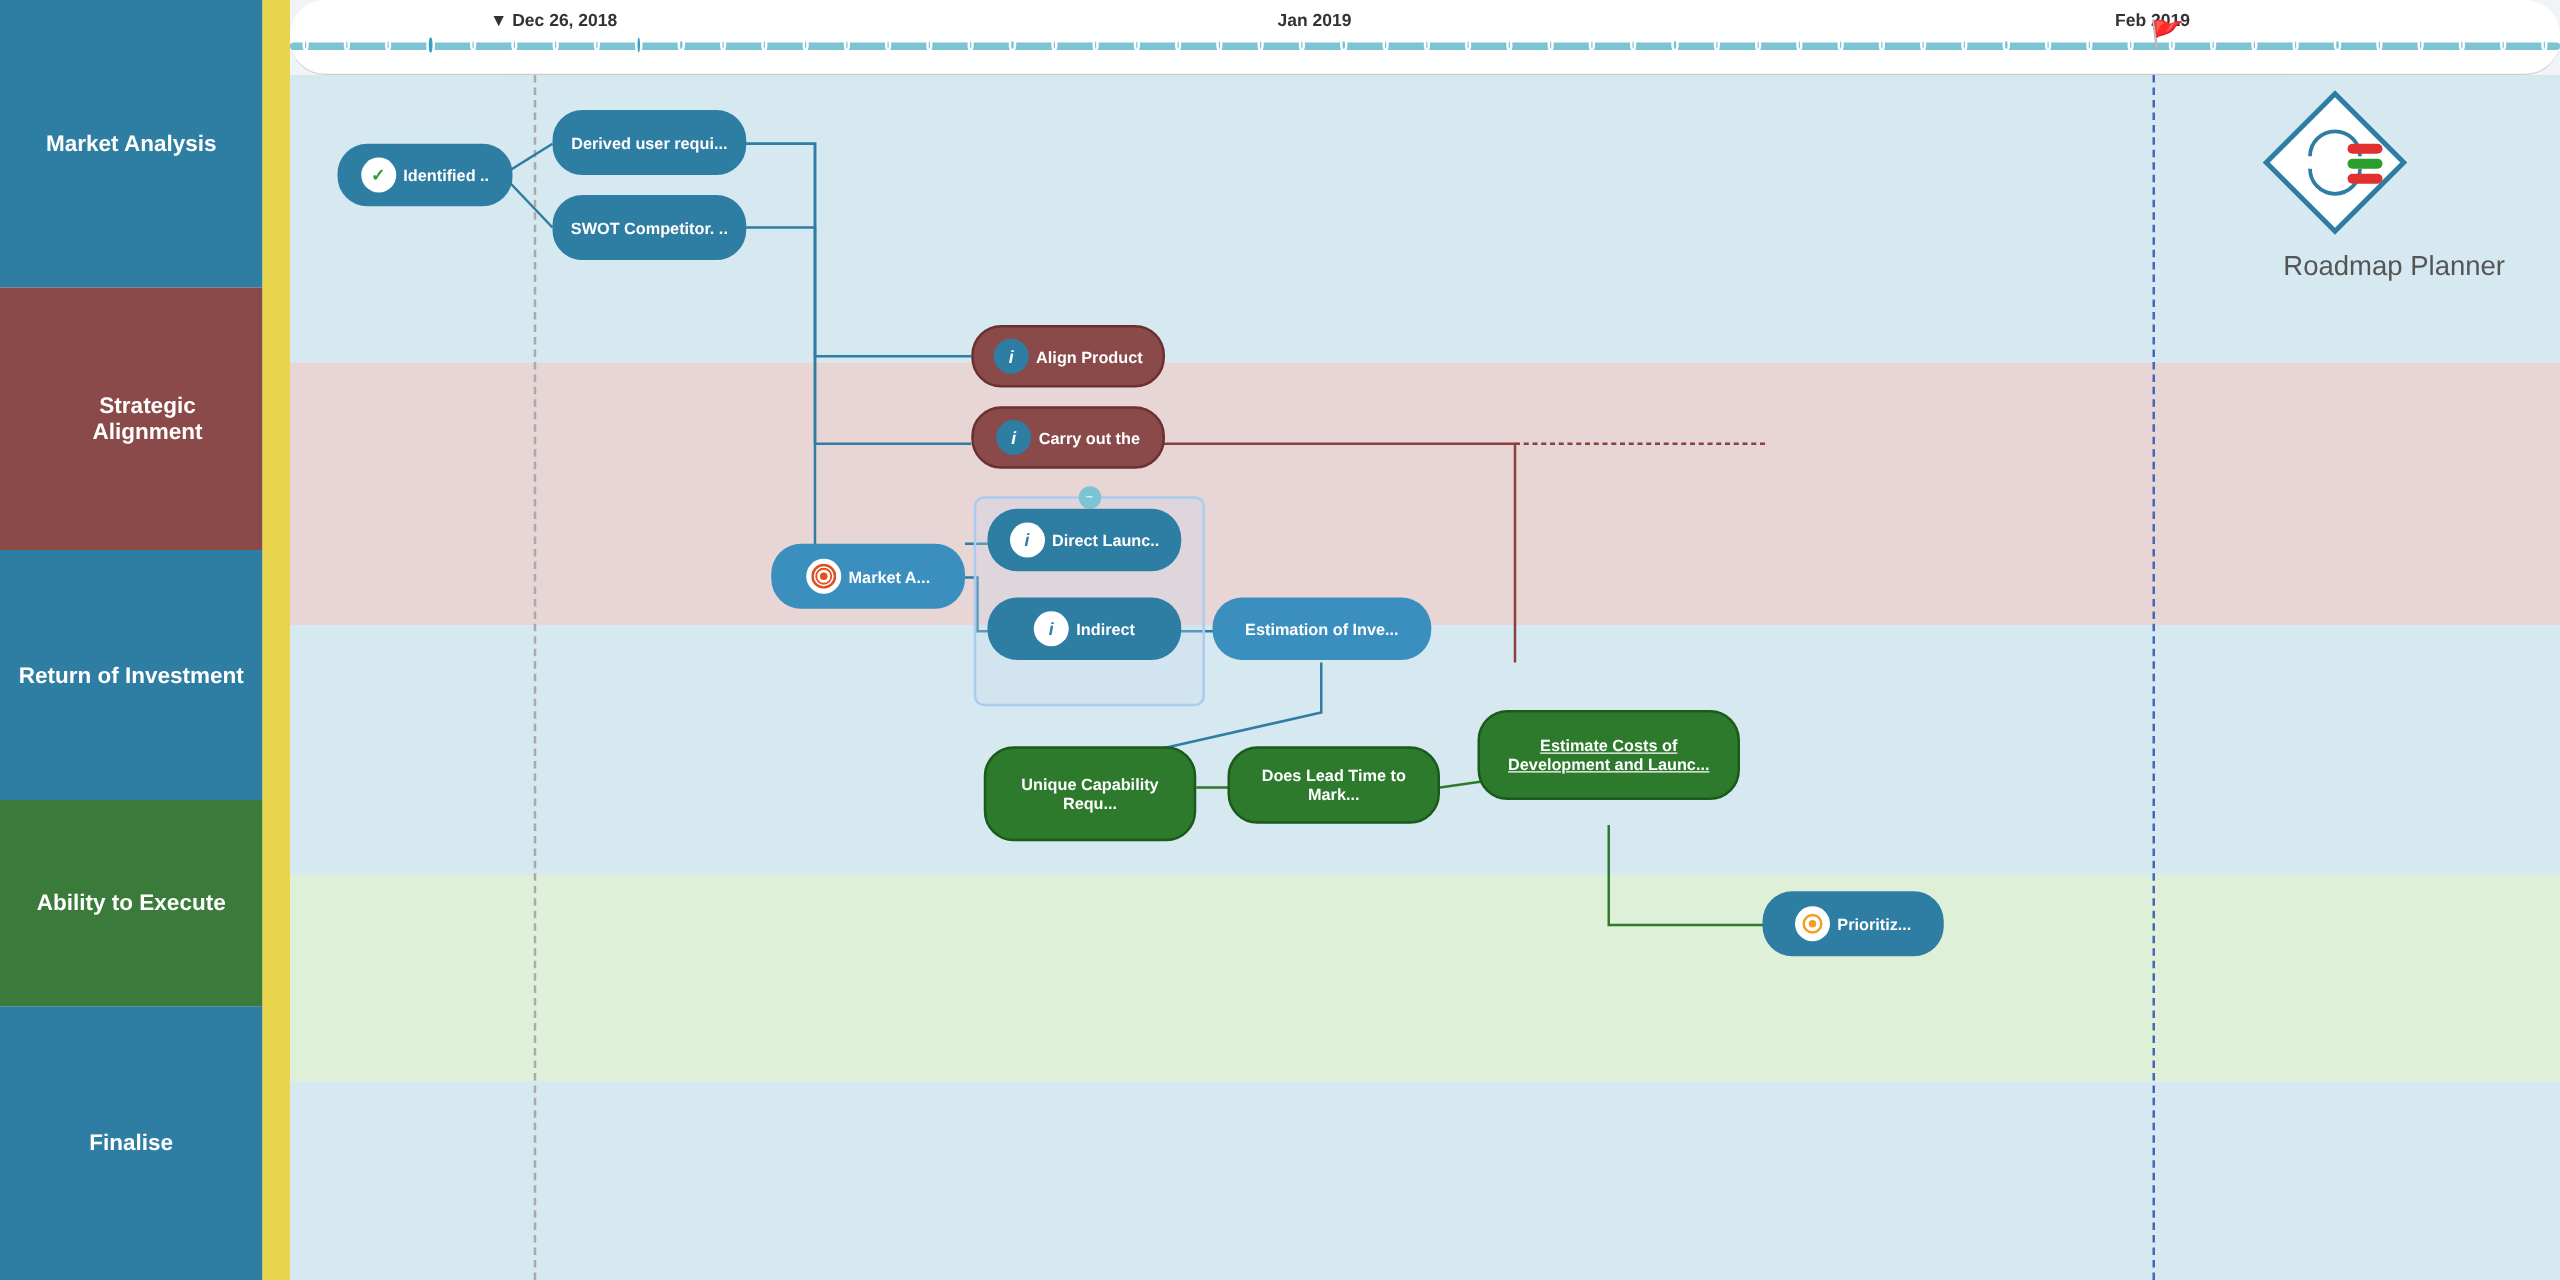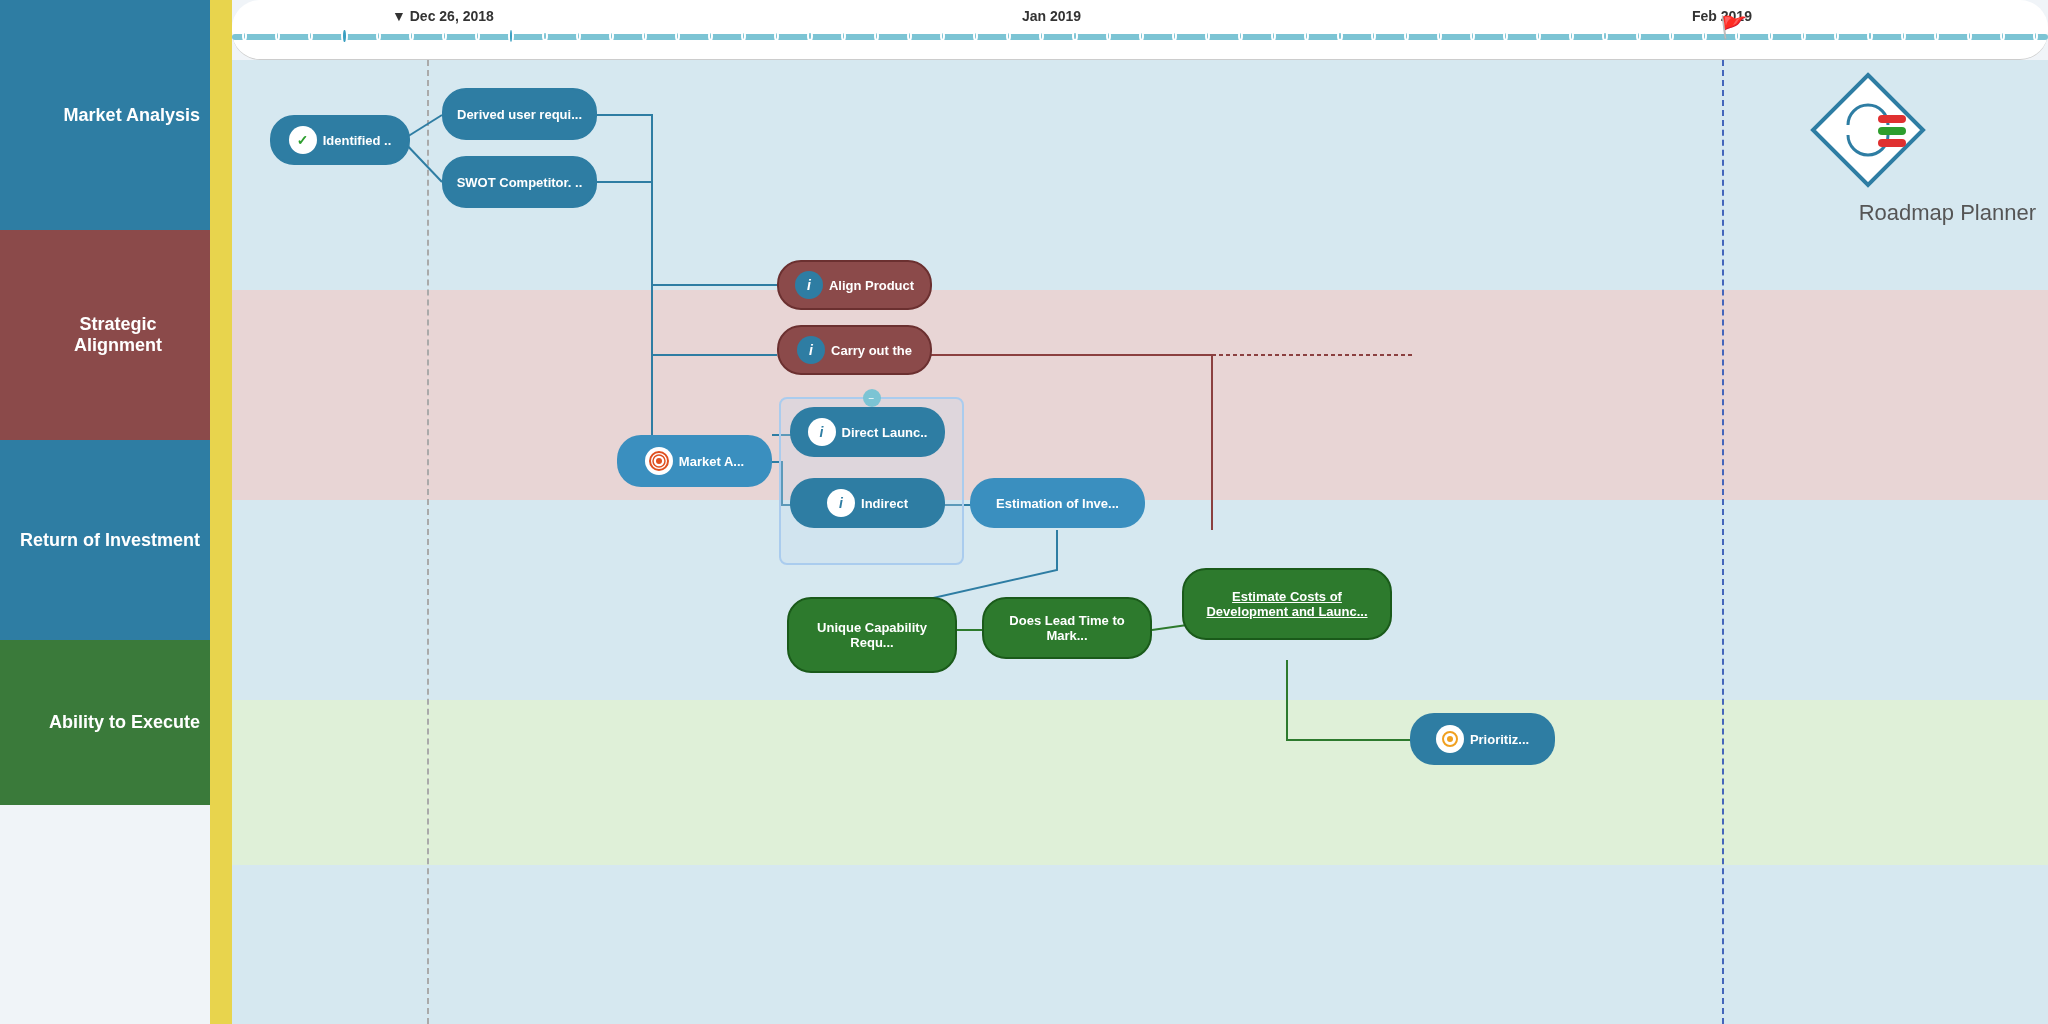--- a/index.html
+++ b/index.html
@@ -18,21 +18,21 @@
       height: 100%;
       display: flex;
       flex-direction: column;
       flex-shrink: 0;
       z-index: 10;
     }
 
     .sidebar-item {
       display: flex;
       align-items: center;
-      justify-content: flex-end;
+      justify-content: center;
       text-align: center;
       font-weight: bold;
       font-size: 18px;
       color: white;
       padding: 10px;
     }
 
     .sidebar-market { background: #2e7da3; height: 230px; }
     .sidebar-strategic { background: #8b4a4a; height: 210px; padding-left: 36px; }
     .sidebar-roi { background: #2e7da3; height: 200px; }
@@ -135,21 +135,21 @@
       position: absolute;
       right: 120px;
       top: 70px;
       width: 120px;
       height: 120px;
       z-index: 30;
     }
 
     .roadmap-label {
       position: absolute;
-      right: 12px;
+      right: 44px;
       top: 200px;
       font-size: 22px;
       color: #555;
       z-index: 30;
     }
 
     
     .flag-marker {
       position: absolute;
       top: 15px;
@@ -197,20 +197,23 @@
       <span>Market Analysis</span>
     </div>
     <div class="sidebar-item sidebar-strategic">
       <span>Strategic Alignment</span>
     </div>
     <div class="sidebar-item sidebar-roi">
       <span>Return of Investment</span>
     </div>
     <div class="sidebar-item sidebar-ability">
       <span>Ability to Execute</span>
+    </div>
+    <div class="sidebar-item sidebar-finalise" style="flex:1;">
+      <span>Finalise</span>
     </div>
   </div>
 
   <div class="yellow-bar"></div>
 
   <div class="content-area">
 
     <div class="timeline-header">
 
       <span class="timeline-date" style="left: 160px;">▼ Dec 26, 2018</span>

